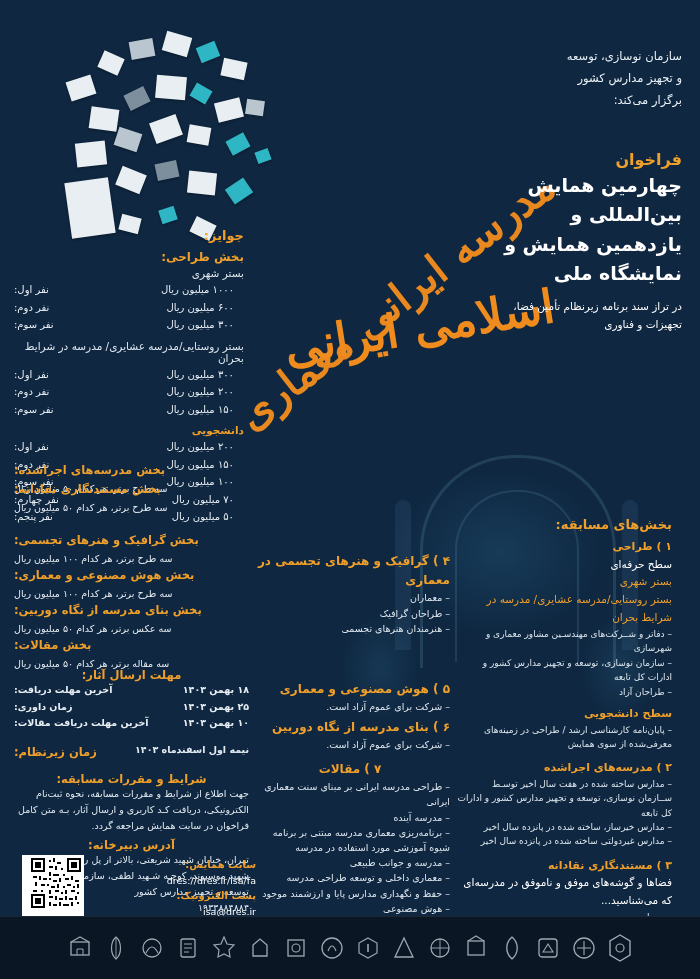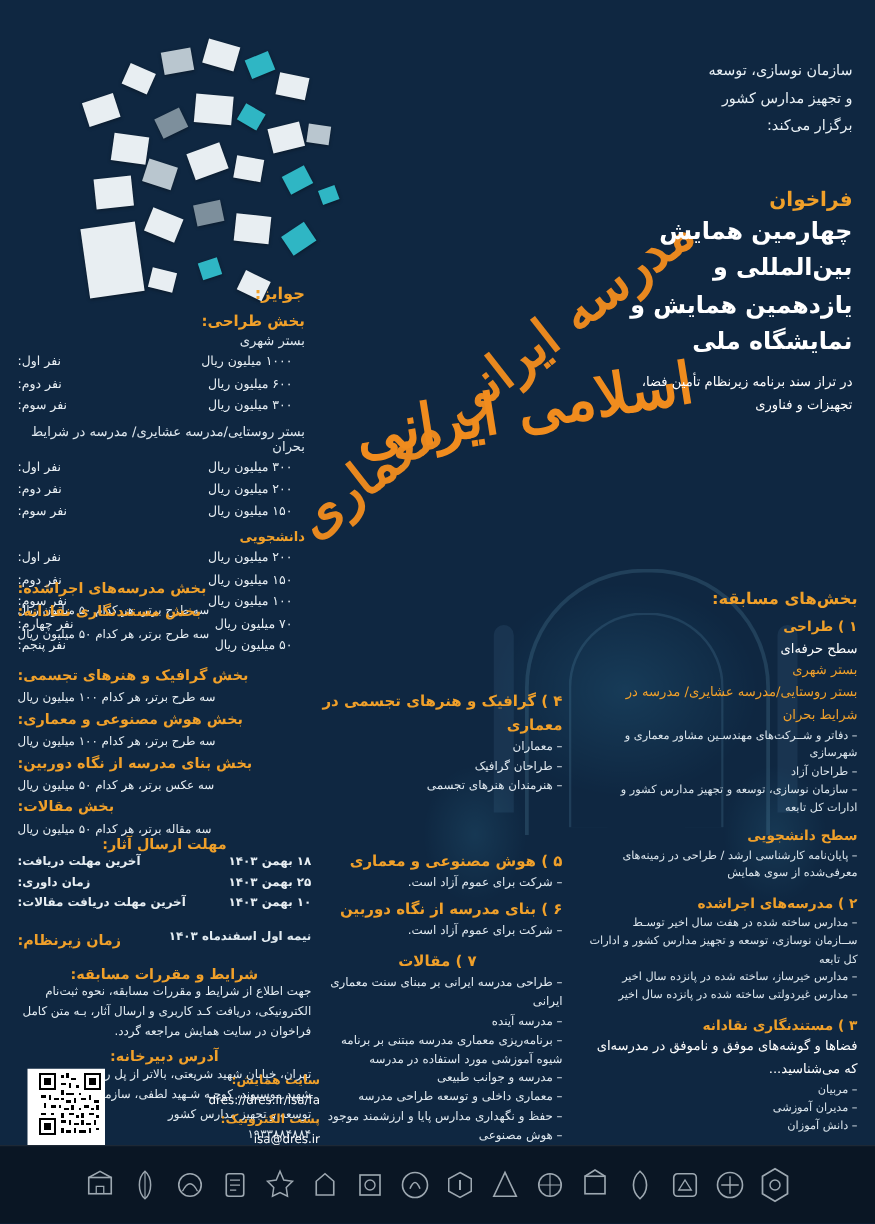--- a/index.html
+++ b/index.html
@@ -97,21 +97,21 @@
   .leftsec{position:absolute;left:14px;width:230px;text-align:left;direction:rtl;}
   .leftsec .h{color:#f0a02a;font-size:11.5px;font-weight:bold;line-height:1.5;}
   .leftsec .p{color:#e7eef3;font-size:9.5px;line-height:1.6;margin-top:2px;}
 
   
   .mid{position:absolute;left:250px;width:200px;text-align:right;direction:rtl;}
   .mid .h{color:#f0a02a;font-size:12px;font-weight:bold;line-height:1.6;}
   .mid .li{color:#dfe8ef;font-size:9.5px;line-height:1.6;}
 
   
-  .right{position:absolute;right:14px;width:215px;text-align:right;direction:rtl;}
+  .right{position:absolute;right:28px;width:215px;text-align:right;direction:rtl;margin-top:45px;}
   .right .maintitle{color:#f0a02a;font-size:13px;font-weight:bold;margin-bottom:6px;}
   .right .h{color:#f0a02a;font-size:11px;font-weight:bold;line-height:1.6;}
   .right .w{color:#ffffff;font-size:10.5px;line-height:1.7;}
   .right .p{color:#dbe5ec;font-size:9px;line-height:1.6;}
 
   
   .bl{position:absolute;left:14px;width:235px;text-align:right;direction:rtl;}
   .bl .h{color:#f0a02a;font-size:11.5px;font-weight:bold;text-align:center;}
   .bl .p{color:#e2ebf1;font-size:9.5px;line-height:1.7;}
   .bl .row{display:flex;justify-content:space-between;font-size:9.5px;color:#e7eef3;line-height:1.75;}
@@ -409,22 +409,22 @@
 
   <div class="right" style="top:472px">
     <div class="maintitle">بخش‌های مسابقه:</div>
 
     <div>
       <div class="h">۱ ) طراحی</div>
       <div class="w">سطح حرفه‌ای</div>
       <div class="w" style="color:#f0a02a">بستر شهری</div>
       <div class="w" style="color:#f0a02a">بستر روستایی/مدرسه عشایری/ مدرسه در شرایط بحران</div>
       <div class="p">– دفاتر و شــرکت‌های مهندسـین مشاور معماری و شهرسازی</div>
+      <div class="p">– سازمان نوسازی، توسعه و تجهیز مدارس کشور و ادارات کل تابعه</div>
       <div class="p">– طراحان آزاد</div>
-      <div class="p">– سازمان نوسازی، توسعه و تجهیز مدارس کشور و ادارات کل تابعه</div>
       <div class="h" style="margin-top:6px">سطح دانشجویی</div>
       <div class="p">– پایان‌نامه کارشناسی ارشد / طراحی در زمینه‌های معرفی‌شده از سوی همایش</div>
     </div>
 
     <div style="margin-top:8px">
       <div class="h">۲ ) مدرسه‌های اجراشده</div>
       <div class="p">– مدارس ساخته شده در هفت سال اخیر توسـط ســازمان نوسازی، توسعه و تجهیز مدارس کشور و ادارات کل تابعه</div>
       <div class="p">– مدارس خیرساز، ساخته شده در پانزده سال اخیر</div>
       <div class="p">– مدارس غیردولتی ساخته شده در پانزده سال اخیر</div>
     </div>

